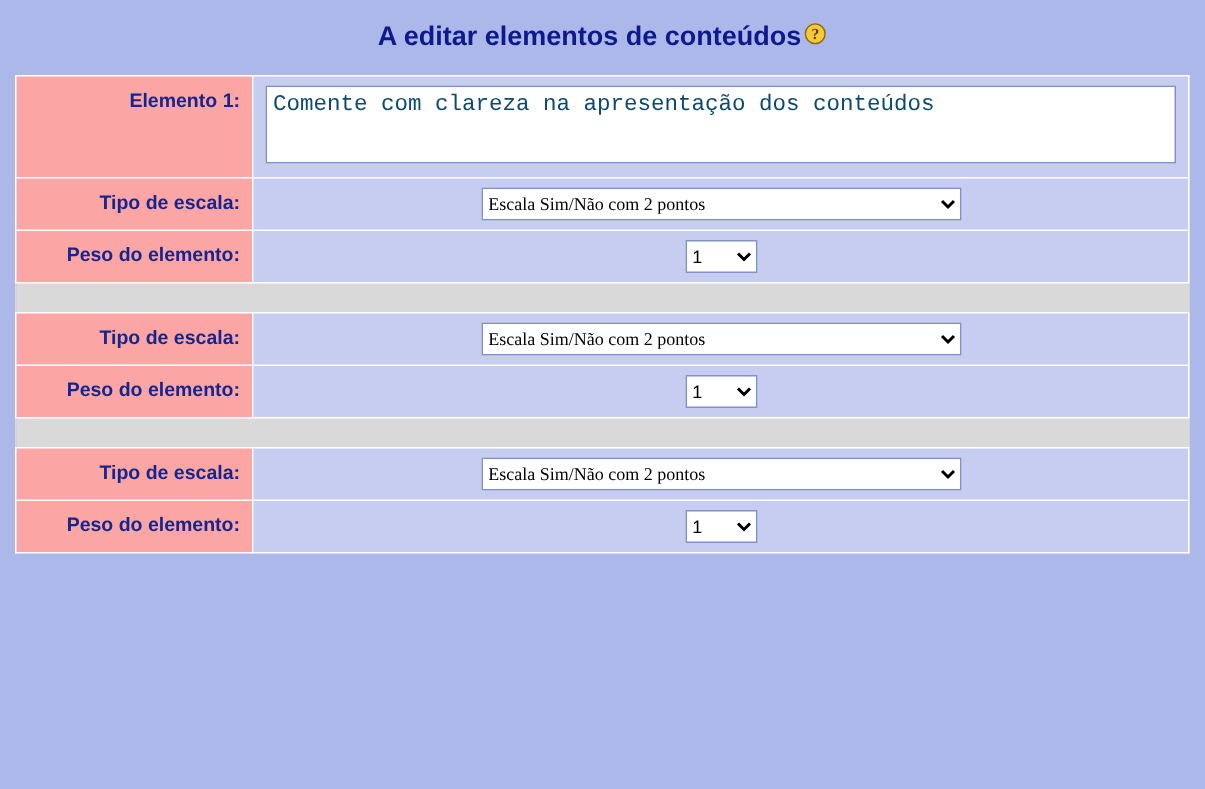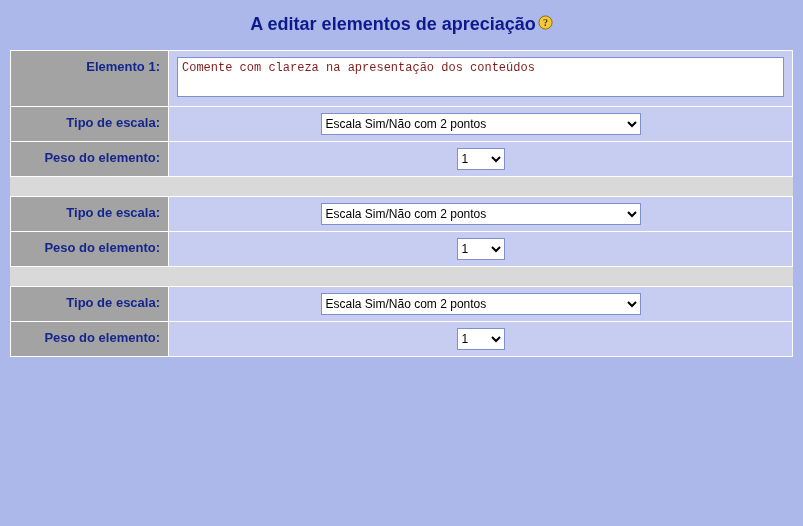--- a/index.html
+++ b/index.html
@@ -35,21 +35,21 @@
   }
   table.form {
     width: 100%;
     border-collapse: collapse;
     table-layout: fixed;
   }
   table.form td {
     border: 1px solid #ffffff;
     padding: 6px 8px;
     vertical-align: top;
-    background: #a3a3a3;
+    background: #fca5a5;
   }
   table.form td.label {
     width: 158px;
     text-align: right;
     font-weight: bold;
     color: #14268e;
     white-space: nowrap;
     vertical-align: top;
     padding-top: 8px;
   }
@@ -58,52 +58,53 @@
   }
   table.form td.sep {
     background: #d9d9d9;
     height: 20px;
     padding: 0;
     border-left: 1px solid #d9d9d9;
     border-right: 1px solid #d9d9d9;
   }
   textarea.element {
     width: 100%;
-    height: 40px;
+    height: 52px;
     resize: none;
     font-family: "Courier New", monospace;
-    font-size: 12px;
-    color: #7f1d1d;
+    font-size: 15px;
+    color: #0c4a6e;
     background: #ffffff;
     border: 1px solid #7e92c9;
     padding: 3px 4px;
     overflow-y: scroll;
   }
   .centered { text-align: center; }
   select.scale {
     width: 320px;
     font-size: 12px;
     background: #fff;
     border: 1px solid #7e92c9;
     height: 22px;
+    font-family: Liberation Serif, serif;
   }
   select.weight {
     width: 48px;
     font-size: 12px;
     background: #fff;
     border: 1px solid #7e92c9;
     height: 22px;
   }
 </style>
 </head>
 <body>
 
 <div class="page">
   <div class="title">
-    <span>A editar elementos de apreciação</span><span class="help">
+    <span>A editar elementos de conteúdos</span><span class="help">
       <svg class="help-icon" viewBox="0 0 16 16">
         <circle cx="8" cy="8" r="7" fill="#f6c83a" stroke="#8a6a00" stroke-width="1"></circle>
         <text x="8" y="12" text-anchor="middle" font-size="11" font-family="Georgia,serif" font-weight="bold" fill="#5a3e00">?</text>
       </svg>
     </span>
   </div>
 
   <table class="form">
 
     <tbody>

